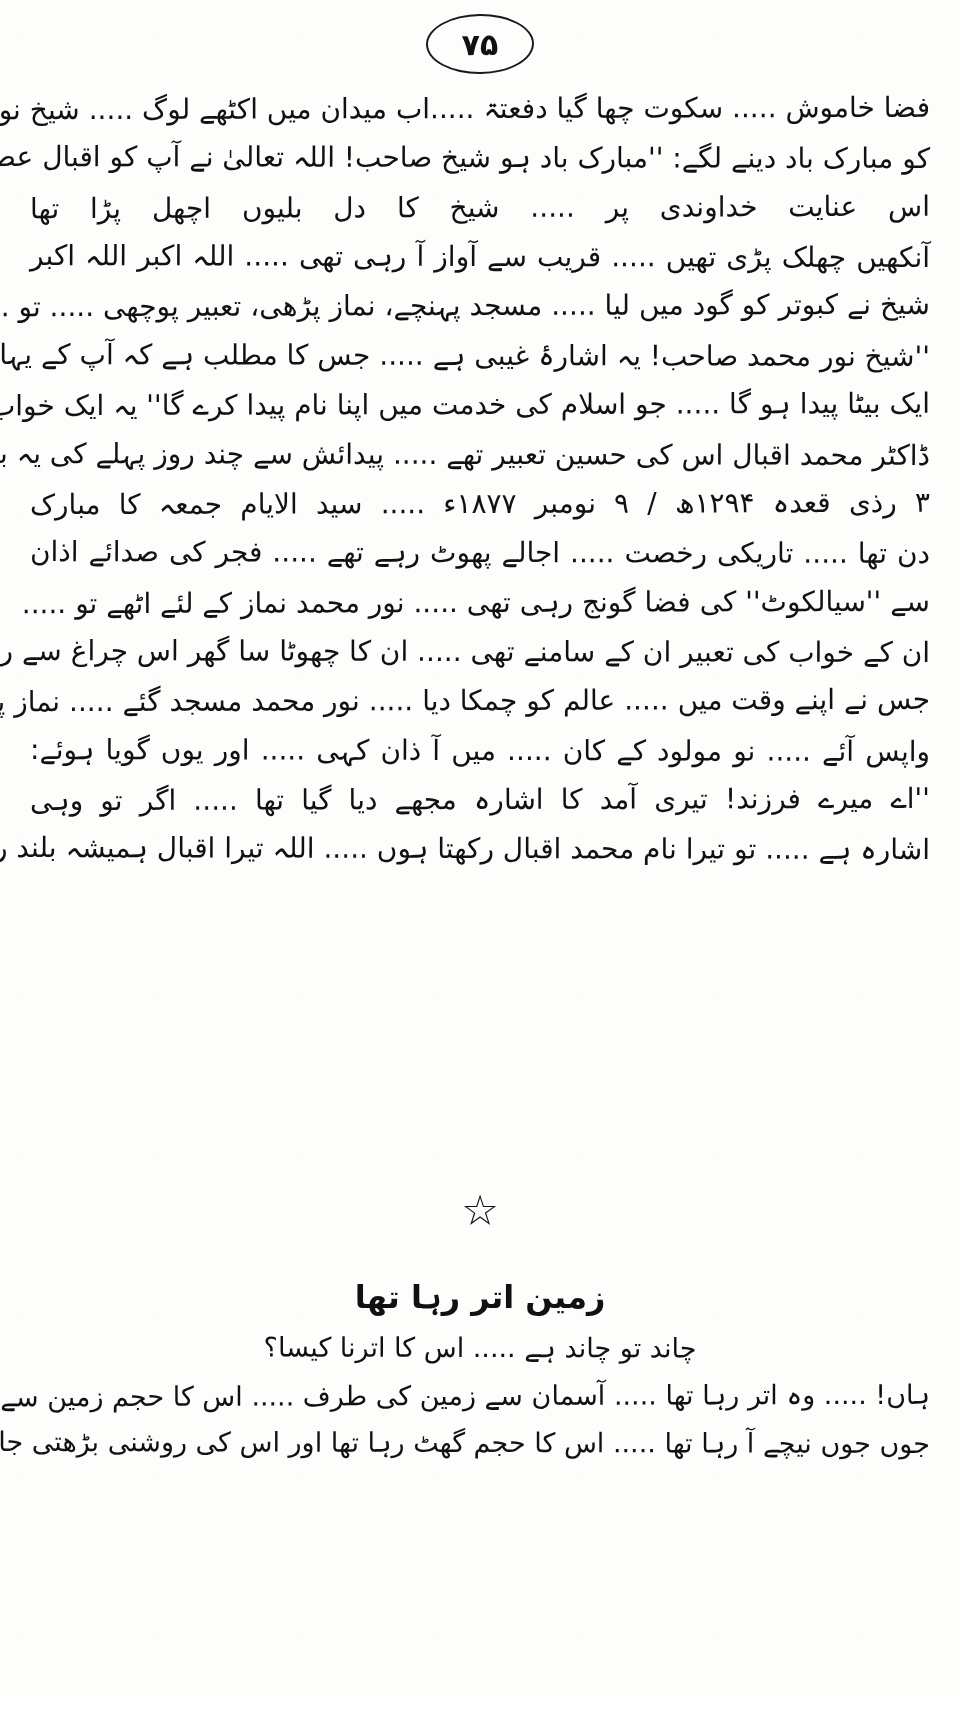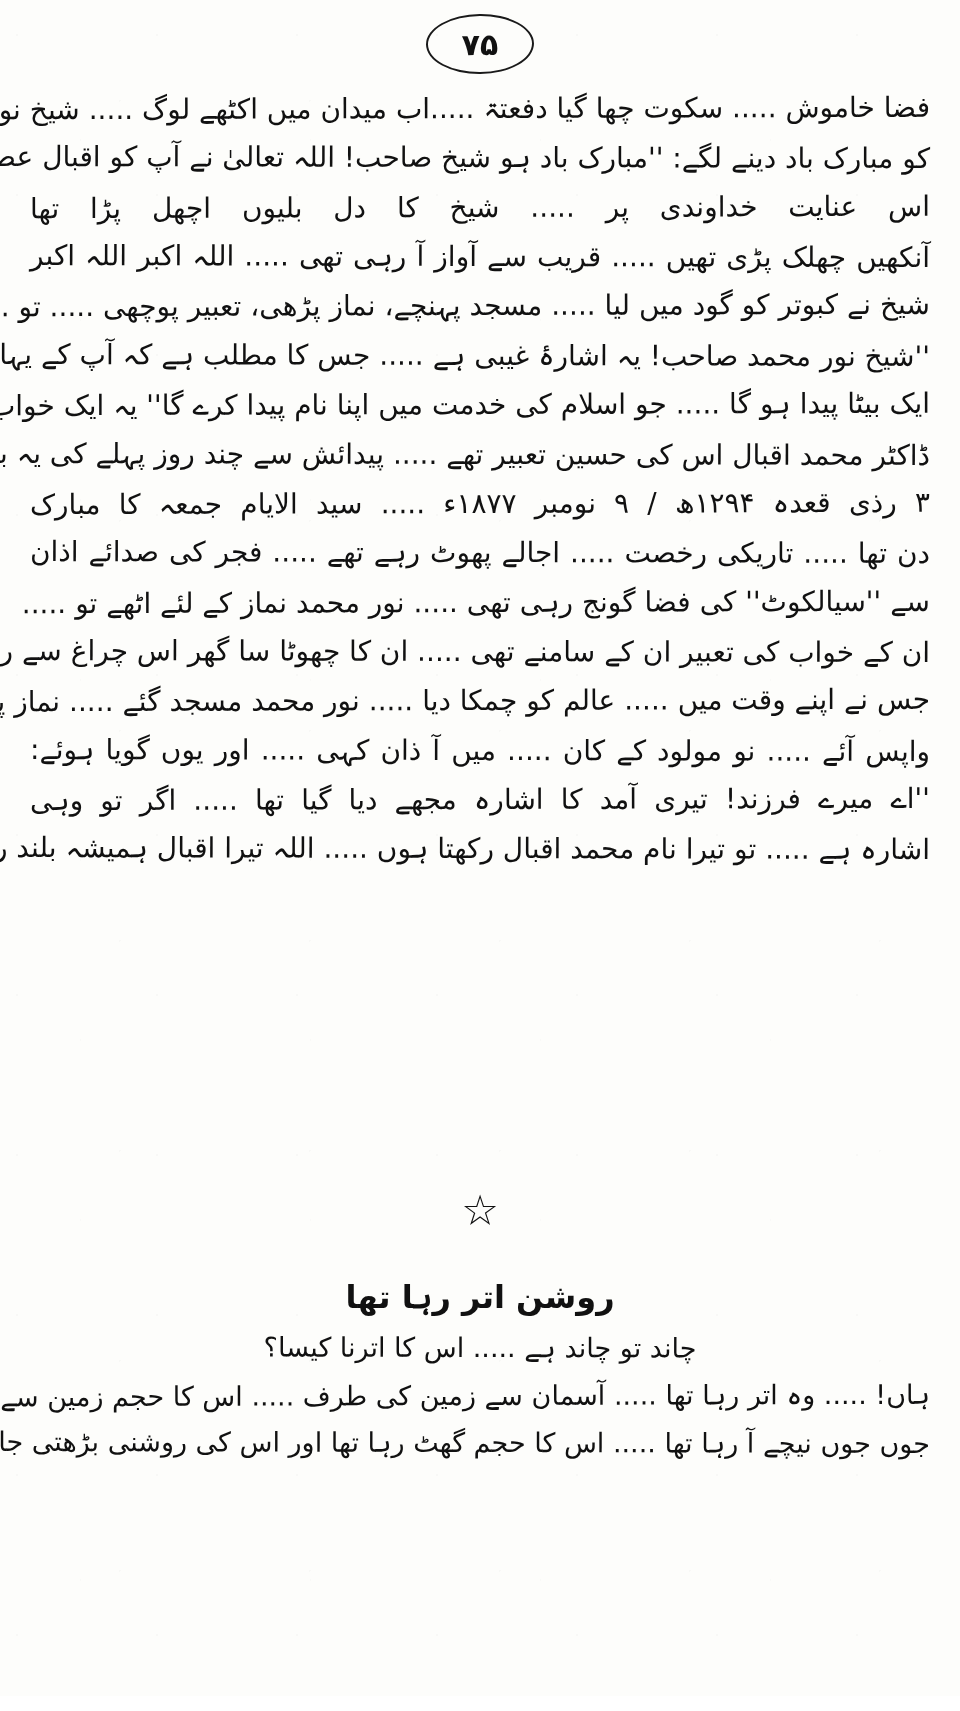--- a/index.html
+++ b/index.html
@@ -140,19 +140,19 @@
     <div class="line">واپس آئے ..... نو مولود کے کان ..... میں آ ذان کہی ..... اور یوں گویا ہوئے:</div>
     <div class="line">''اے میرے فرزند! تیری آمد کا اشارہ مجھے دیا گیا تھا ..... اگر تو وہی</div>
     <div class="line">اشارہ ہے ..... تو تیرا نام محمد اقبال رکھتا ہوں ..... اللہ تیرا اقبال ہمیشہ بلند رکھے!</div>
   </div>
 
   <div class="separator">
     <div class="star">☆</div>
   </div>
 
   <div class="section">
-    <div class="section-heading">روشن اتر رہا تھا</div>
+    <div class="section-heading">زمین اتر رہا تھا</div>
     <div class="line center">چاند تو چاند ہے ..... اس کا اترنا کیسا؟</div>
     <div class="line">ہاں! ..... وہ اتر رہا تھا ..... آسمان سے زمین کی طرف ..... اس کا حجم زمین سے کئی گنا بڑا تھا</div>
     <div class="line">جوں جوں نیچے آ رہا تھا ..... اس کا حجم گھٹ رہا تھا اور اس کی روشنی بڑھتی جا رہی تھی</div>
   </div>
 
 </div>
 
 </body></html>

